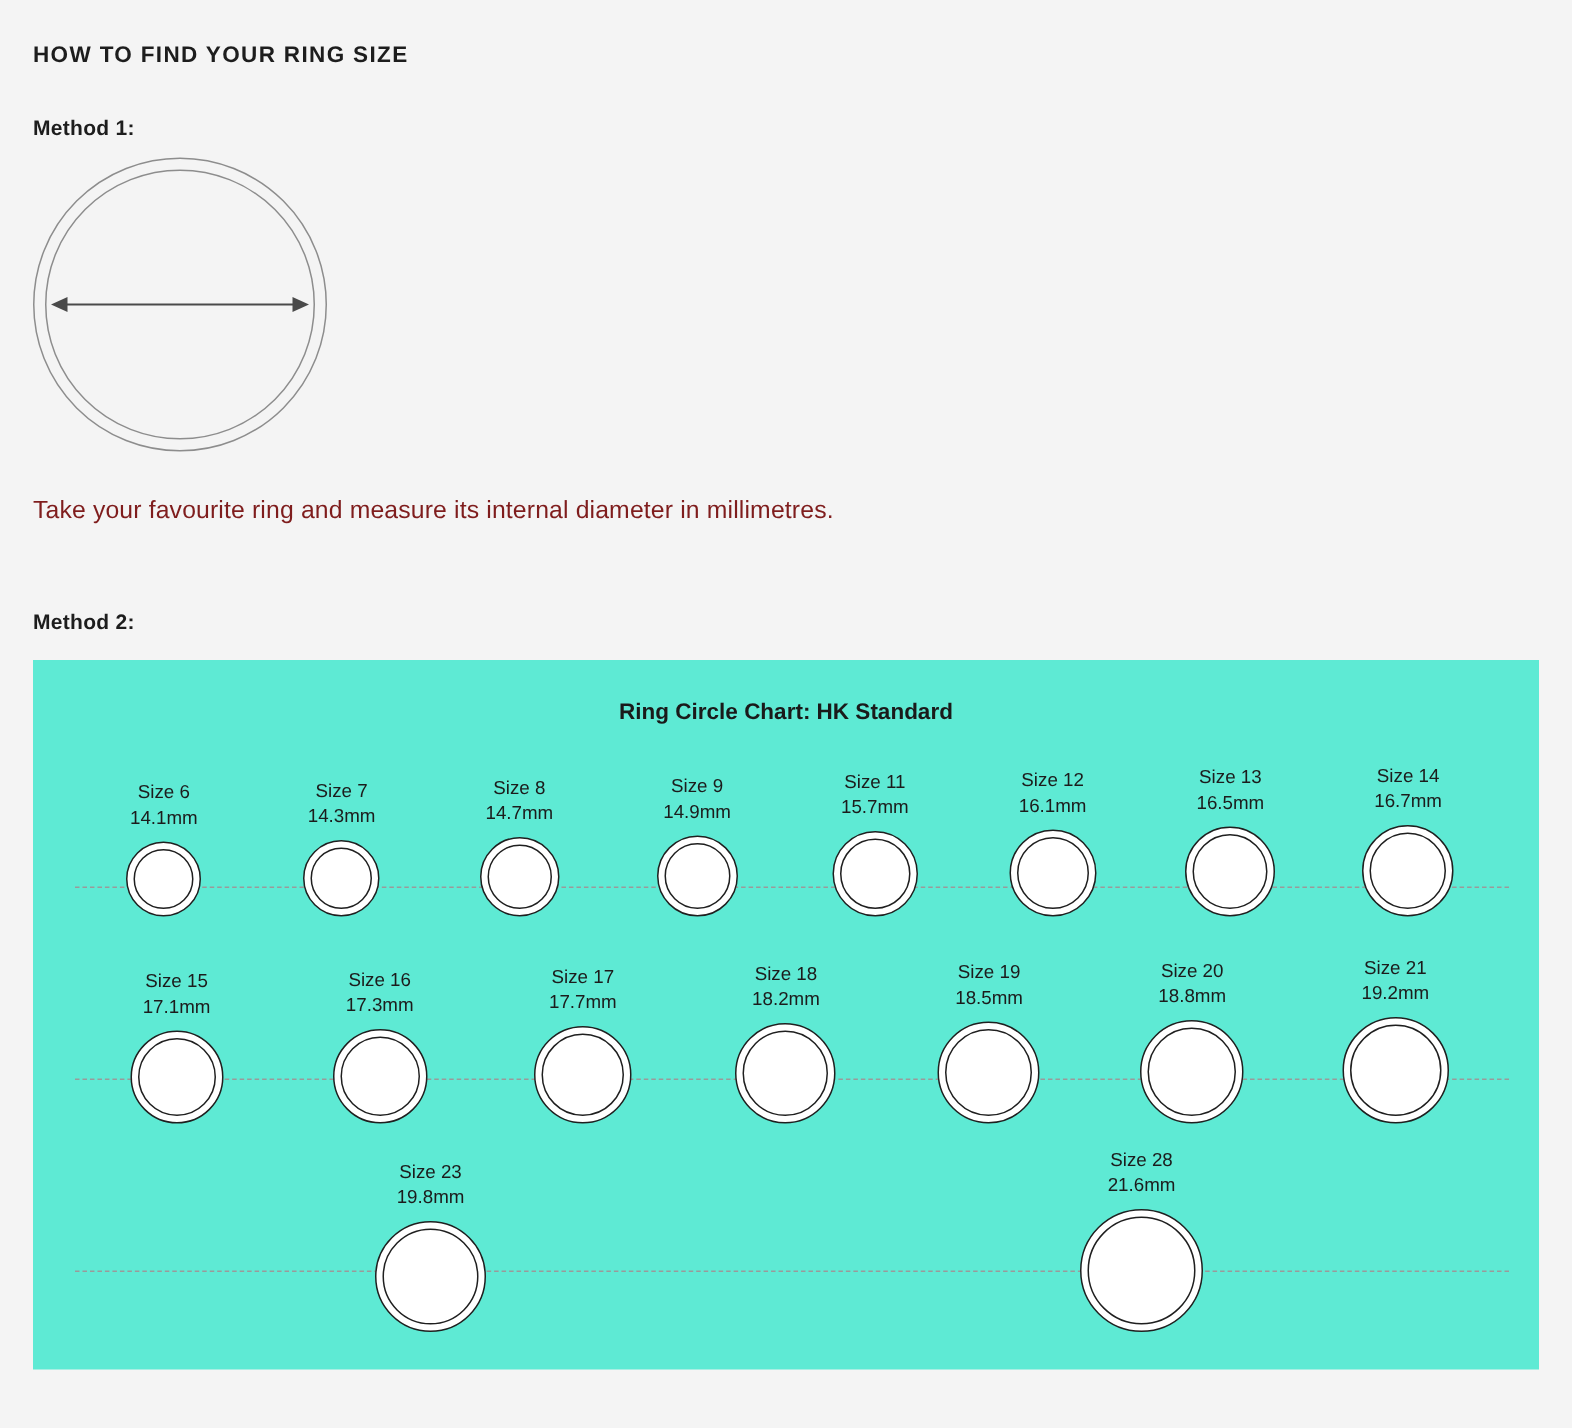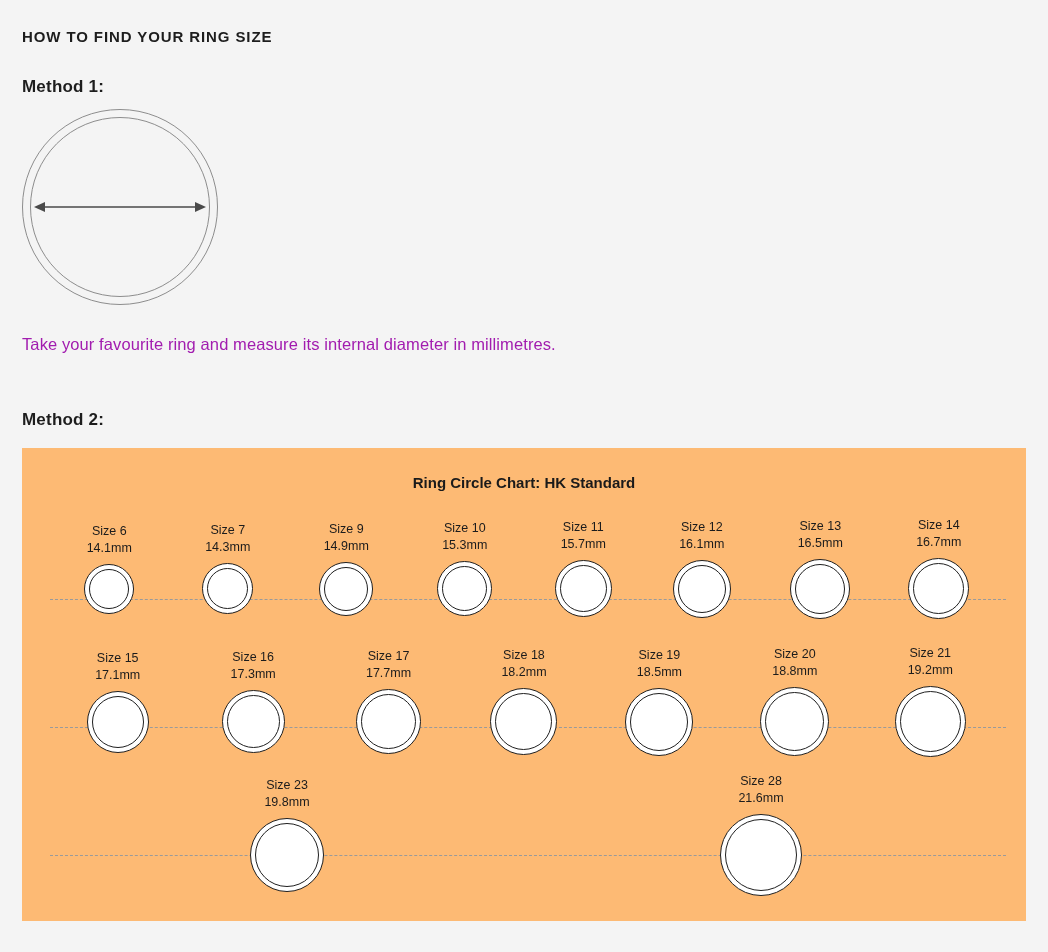--- a/index.html
+++ b/index.html
@@ -25,21 +25,21 @@
 
   .main-title {
     font-size: 15px;
     font-weight: bold;
     letter-spacing: 0.9px;
     color: #1d1d1d;
     margin: 0 0 32px 0;
   }
 
   .method-label {
-    font-size: 17px;
+    font-size: 14px;
     font-weight: bold;
     color: #1d1d1d;
     margin: 0 0 12px 0;
     letter-spacing: 0.2px;
   }
 
   
   .diagram {
     width: 200px;
     height: 200px;
@@ -63,34 +63,34 @@
   .diagram .arrow-wrap {
     position: absolute;
     left: 12px;
     top: 90px;
     width: 172px;
     height: 16px;
   }
 
   .caption {
     font-size: 16.5px;
-    color: #a21caf;
+    color: #7f1d1d;
     margin: 26px 0 0 0;
     letter-spacing: 0.1px;
   }
 
   .spacer-1 { height: 56px; }
 
   
   .chart-card {
     position: relative;
     margin-top: 18px;
     margin-left: 0;
     width: 1004px;
-    background: #fdba74;
+    background: #5eead4;
     padding: 26px 0 20px 0;
   }
   .chart-title {
     text-align: center;
     font-size: 15px;
     font-weight: bold;
     color: #1a1a1a;
     margin: 0 0 26px 0;
   }
 
@@ -104,21 +104,21 @@
     left: 28px;
     right: 20px;
     top: 82px;
     border-top: 1px dashed #9a9a9a;
     z-index: 0;
   }
   .row-items {
     position: relative;
     display: flex;
     justify-content: space-around;
-    align-items: center;
+    align-items: flex-end;
     padding: 0 28px;
     z-index: 1;
   }
   .ring-item {
     display: flex;
     flex-direction: column;
     align-items: center;
     width: 110px;
   }
   .ring-size {
@@ -183,28 +183,28 @@
               <div class="ring-size">Size 6</div>
               <div class="ring-mm">14.1mm</div>
               <div class="ring-circle" style="width: 50px; height: 50px;"></div>
             </div>
             <div class="ring-item">
               <div class="ring-size">Size 7</div>
               <div class="ring-mm">14.3mm</div>
               <div class="ring-circle" style="width: 51px; height: 51px;"></div>
             </div>
             <div class="ring-item">
+              <div class="ring-size">Size 8</div>
+              <div class="ring-mm">14.7mm</div>
+              <div class="ring-circle" style="width: 53px; height: 53px;"></div>
+            </div>
+            <div class="ring-item">
               <div class="ring-size">Size 9</div>
               <div class="ring-mm">14.9mm</div>
               <div class="ring-circle" style="width: 54px; height: 54px;"></div>
-            </div>
-            <div class="ring-item">
-              <div class="ring-size">Size 10</div>
-              <div class="ring-mm">15.3mm</div>
-              <div class="ring-circle" style="width: 55px; height: 55px;"></div>
             </div>
             <div class="ring-item">
               <div class="ring-size">Size 11</div>
               <div class="ring-mm">15.7mm</div>
               <div class="ring-circle" style="width: 57px; height: 57px;"></div>
             </div>
             <div class="ring-item">
               <div class="ring-size">Size 12</div>
               <div class="ring-mm">16.1mm</div>
               <div class="ring-circle" style="width: 58px; height: 58px;"></div>

